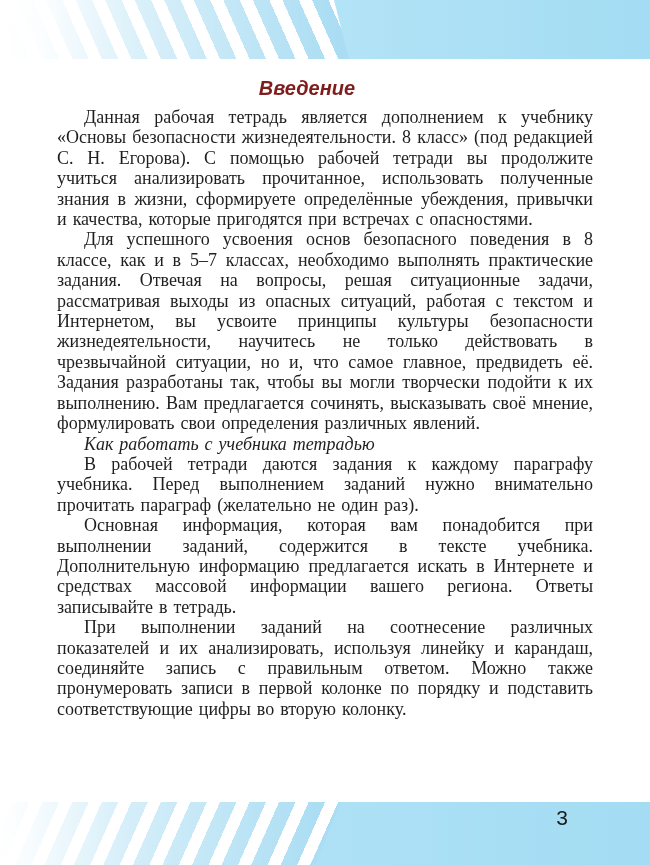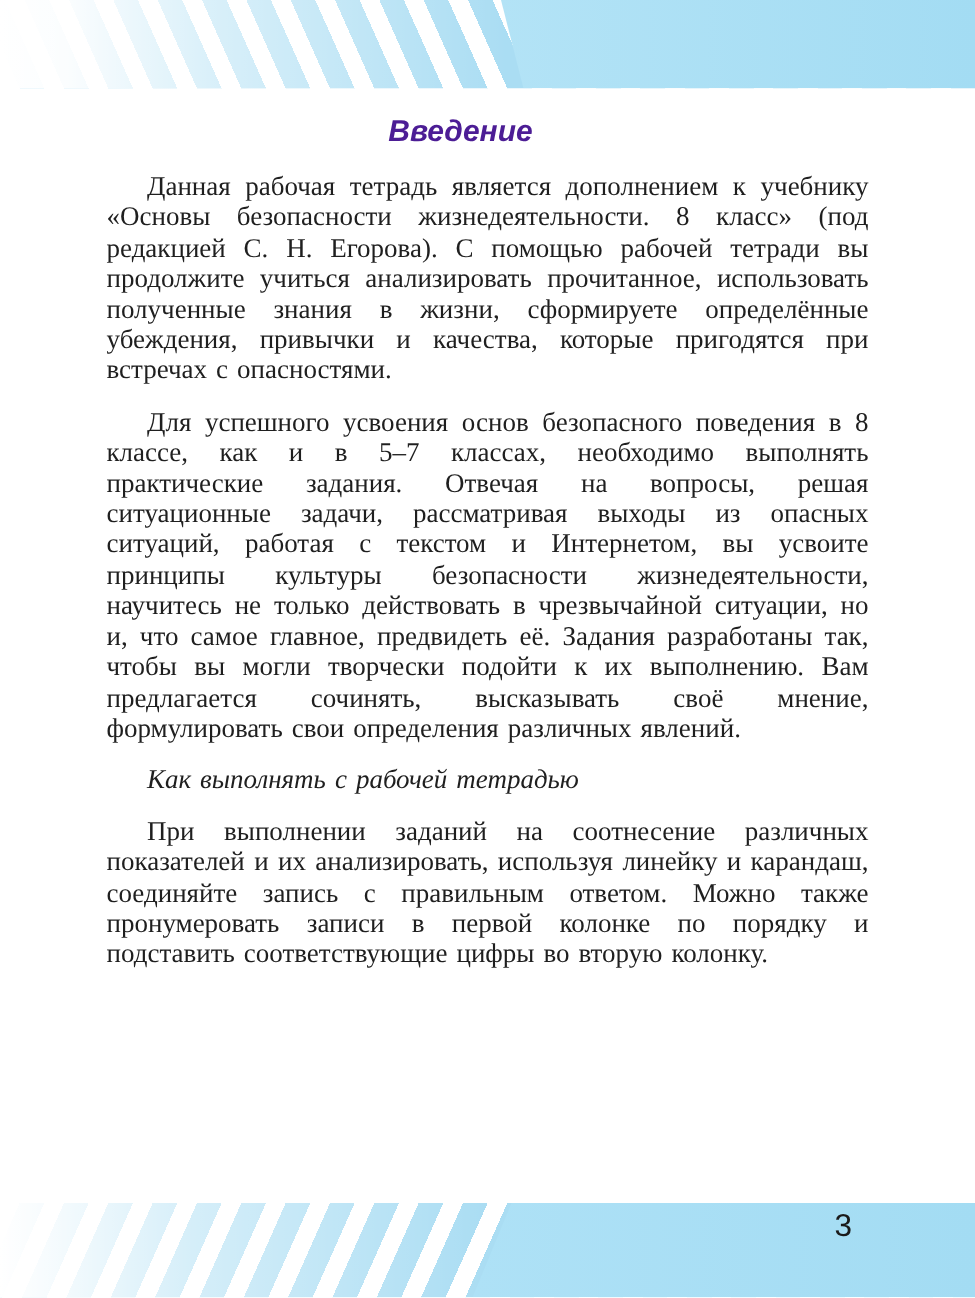--- a/index.html
+++ b/index.html
@@ -62,24 +62,24 @@
   .content{
     position:absolute;top:76px;left:57px;width:536px;
     color:#1f1f1f;
   }
   .heading{
     margin:0 0 7px 0;padding-right:36px;
     text-align:center;
     font-family:"Liberation Sans", sans-serif;
     font-style:italic;font-weight:bold;
     font-size:20px;line-height:24px;
-    color:#4c1d95;
+    color:#7f1d1d;
   }
   .para{
-    margin:14px;
+    margin:0;
     font-size:18px;
     line-height:20.4px;
     text-align:justify;
     text-indent:27px;
     word-spacing:1.5px;
     hyphens:auto;
   }
   .para.italic{font-style:italic;}
 </style>
 </head>
@@ -90,21 +90,23 @@
   <div class="deco-top">
     <div class="stripes"></div>
     <div class="fade"></div>
     <div class="solid"></div>
   </div>
 
   <div class="content">
     <h1 class="heading">Введение</h1>
     <p class="para">Данная рабочая тетрадь является дополнением к учебнику «Основы безопасности жизнедеятельности. 8 класс» (под редакцией С. Н. Егорова). С помощью рабочей тетради вы продолжите учиться анализировать прочитанное, использовать полученные знания в жизни, сформируете определённые убеждения, привычки и качества, которые пригодятся при встречах с опасностями.</p>
     <p class="para">Для успешного усвоения основ безопасного поведения в 8 классе, как и в 5–7 классах, необходимо выполнять практические задания. Отвечая на вопросы, решая ситуационные задачи, рассматривая выходы из опасных ситуаций, работая с текстом и Интернетом, вы усвоите принципы культуры безопасности жизнедеятельности, научитесь не только действовать в чрезвычайной ситуации, но и, что самое главное, предвидеть её. Задания разработаны так, чтобы вы могли творчески подойти к их выполнению. Вам предлагается сочинять, высказывать своё мнение, формулировать свои определения различных явлений.</p>
-    <p class="para italic">Как выполнять с рабочей тетрадью</p>
+    <p class="para italic">Как работать с учебника тетрадью</p>
+    <p class="para">В рабочей тетради даются задания к каждому параграфу учебника. Перед выполнением заданий нужно внимательно прочитать параграф (желательно не один раз).</p>
+    <p class="para">Основная информация, которая вам понадобится при выполнении заданий, содержится в тексте учебника. Дополнительную информацию предлагается искать в Интернете и средствах массовой информации вашего региона. Ответы записывайте в тетрадь.</p>
     <p class="para">При выполнении заданий на соотнесение различных показателей и их анализировать, используя линейку и карандаш, соединяйте запись с правильным ответом. Можно также пронумеровать записи в первой колонке по порядку и подставить соответствующие цифры во вторую колонку.</p>
   </div>
 
   <div class="deco-bottom">
     <div class="stripes"></div>
     <div class="fade"></div>
     <div class="solid"></div>
     <div class="page-number">3</div>
   </div>
 

